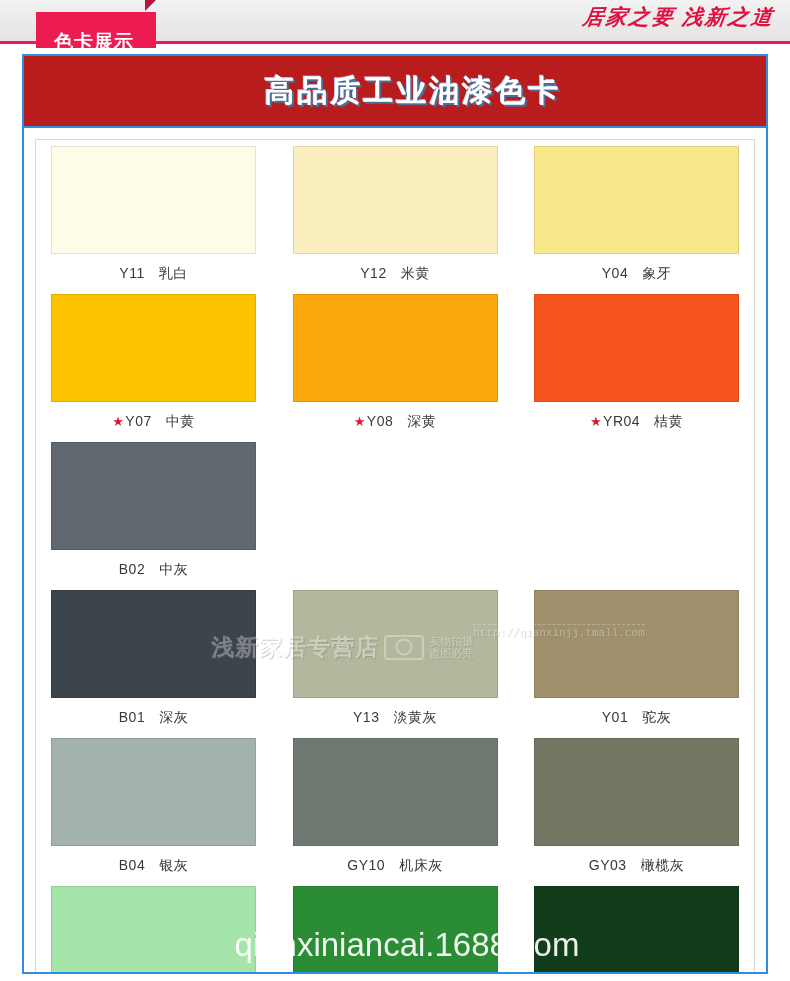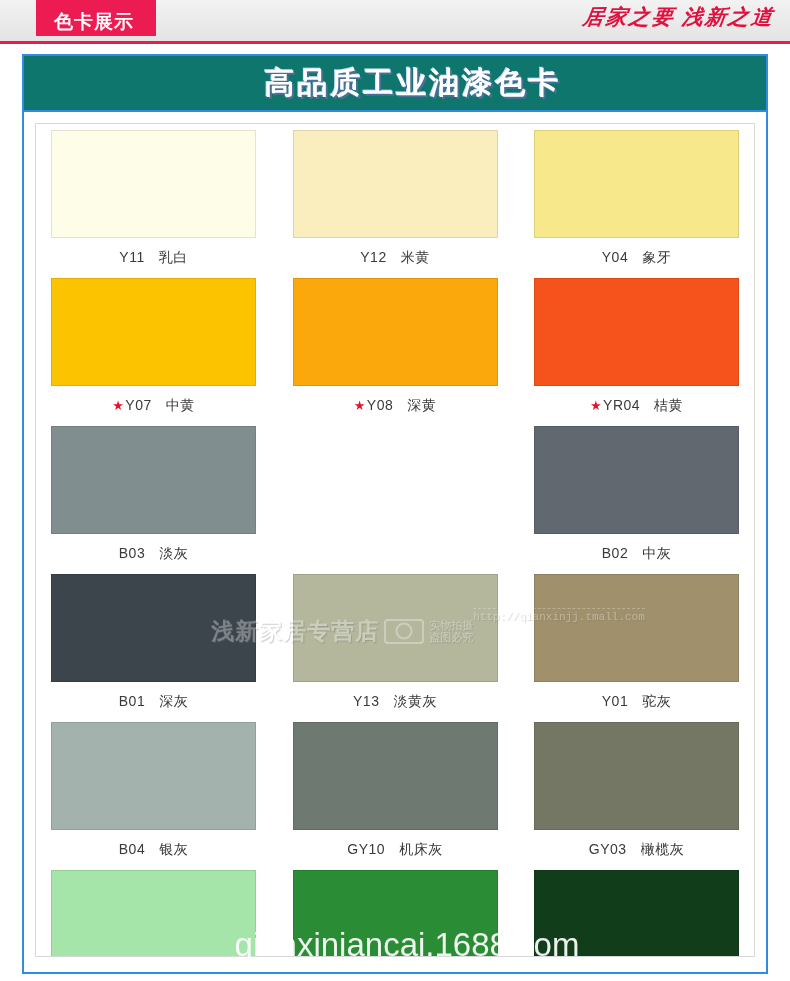--- a/index.html
+++ b/index.html
@@ -17,23 +17,23 @@
   .topbar {
     position: relative;
     width: 790px;
     height: 44px;
     background: linear-gradient(to bottom, #f2f2f2 0%, #eaeaea 55%, #e4e4e4 100%);
     border-bottom: 3px solid #ec1b52;
   }
   .topbar-tab {
     position: absolute;
     left: 36px;
-    top: 0px;
+    top: 12px;
     height: 36px;
-    padding: 4px 22px 0 18px;
+    padding: 12px 22px 0 18px;
     background: #ec1b52;
     color: #ffffff;
     font-size: 19px;
     font-weight: bold;
     line-height: 36px;
     letter-spacing: 1px;
     white-space: nowrap;
     z-index: 3;
   }
   .topbar-tab-fold {
@@ -64,22 +64,22 @@
     position: absolute;
     left: 22px;
     top: 54px;
     width: 746px;
     height: 920px;
     border: 2px solid #2f8ce0;
     background: #ffffff;
     overflow: hidden;
   }
   .card-header {
-    height: 56px;
-    background: #0f766e;
+    height: 72px;
+    background: #b91c1c;
     display: flex;
     align-items: center;
     justify-content: center;
     border-bottom: 2px solid #2f8ce0;
     padding-left: 36px;
   }
   .card-title {
     font-size: 30px;
     font-weight: bold;
     color: #ffffff;
@@ -269,27 +269,20 @@
           <div class="cell">
             <div class="chip" style="background: rgb(246, 82, 27);"></div>
             <div class="chip-label">
               <span class="star">★</span>
               <span class="code">YR04</span>
               <span class="cname">桔黄</span>
             </div>
           </div>
         </div>
         <div class="row">
-          <div class="cell">
-            <div class="chip" style="background: rgb(128, 142, 144);"></div>
-            <div class="chip-label">
-              <span class="code">B03</span>
-              <span class="cname">淡灰</span>
-            </div>
-          </div>
           <div class="cell">
             <div class="chip" style="background: rgb(97, 104, 112);"></div>
             <div class="chip-label">
               <span class="code">B02</span>
               <span class="cname">中灰</span>
             </div>
           </div>
         </div>
         <div class="row">
           <div class="cell">

